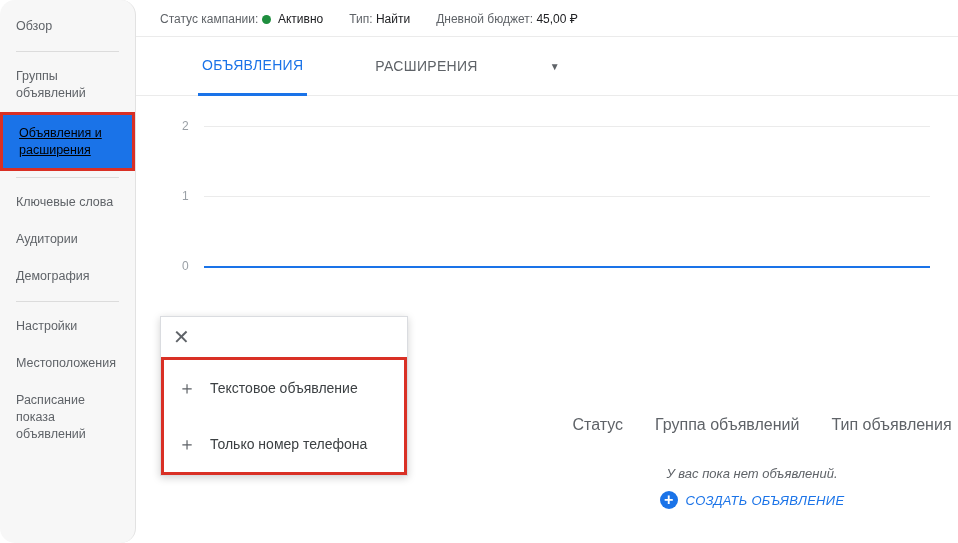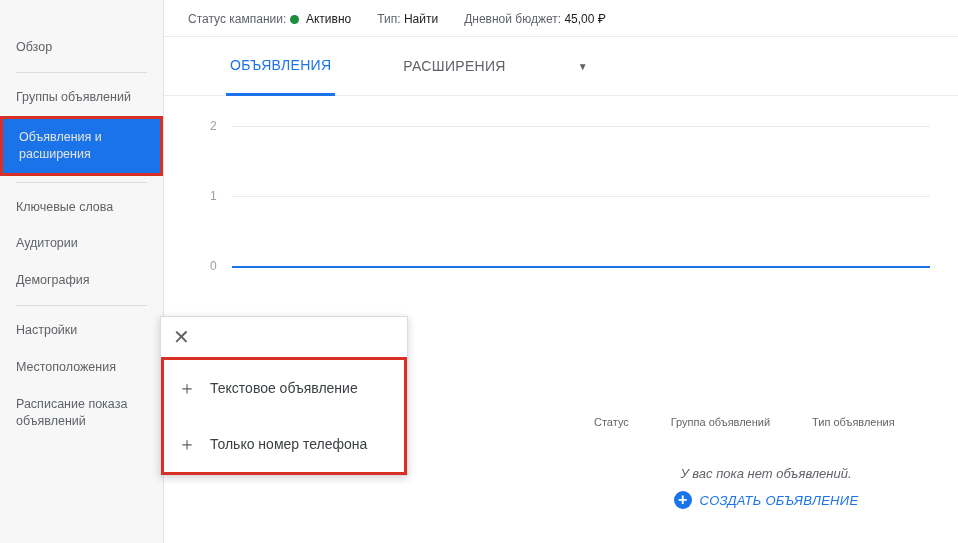--- a/index.html
+++ b/index.html
@@ -9,36 +9,38 @@
       color: #3c4043;
       width: 958px;
       height: 543px;
       overflow: hidden;
       position: relative;
     }
     .container { display: flex; height: 100%; }
 
     
     .sidebar {
-      width: 164px;
+      width: 136px;
       background: #f7f7f7;
       border-right: 1px solid #e2e2e2;
-      padding-top: 29px;
+      padding-top: 8px;
       flex-shrink: 0;
+      border-radius: 15px;
     }
     .sidebar-item {
       padding: 10px 16px;
       font-size: 12.5px;
       color: #5f6368;
       cursor: pointer;
       line-height: 1.35;
     }
     .sidebar-item.active {
       background: #1a73e8;
-      color: #e5e5e5;
+      color: #000000;
+      text-decoration: underline;
     }
     .sidebar-divider {
       margin: 6px 16px;
       border-top: 1px solid #dcdcdc;
     }
     .highlight-red {
       border: 3px solid #d93025;
     }
 
     
@@ -142,24 +144,25 @@
     }
     .plus-icon { color: #5f6368; font-size: 18px; font-weight: 300; }
 
     
     .table-header {
       position: absolute;
       top: 416px;
       left: 430px;
       right: 0;
       display: flex;
-      font-size: 11px;
-      color: #5f6368;
-      gap: 42px;
+      font-size: 16px;
+      color: #5f6368;
+      gap: 32px;
       padding-bottom: 10px;
+      justify-content: center;
     }
     .table-header div { flex: 0 0 auto; }
 
     
     .empty-state {
       position: absolute;
       top: 466px;
       left: 430px;
       right: 20px;
       text-align: center;

